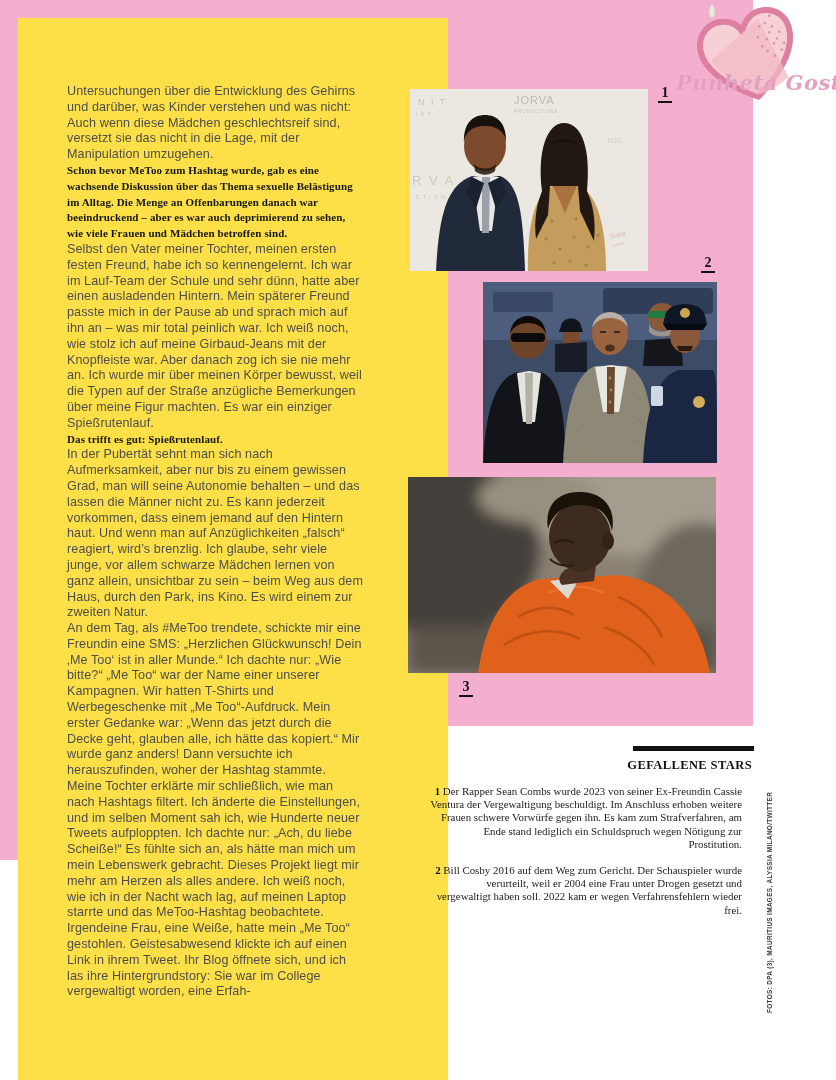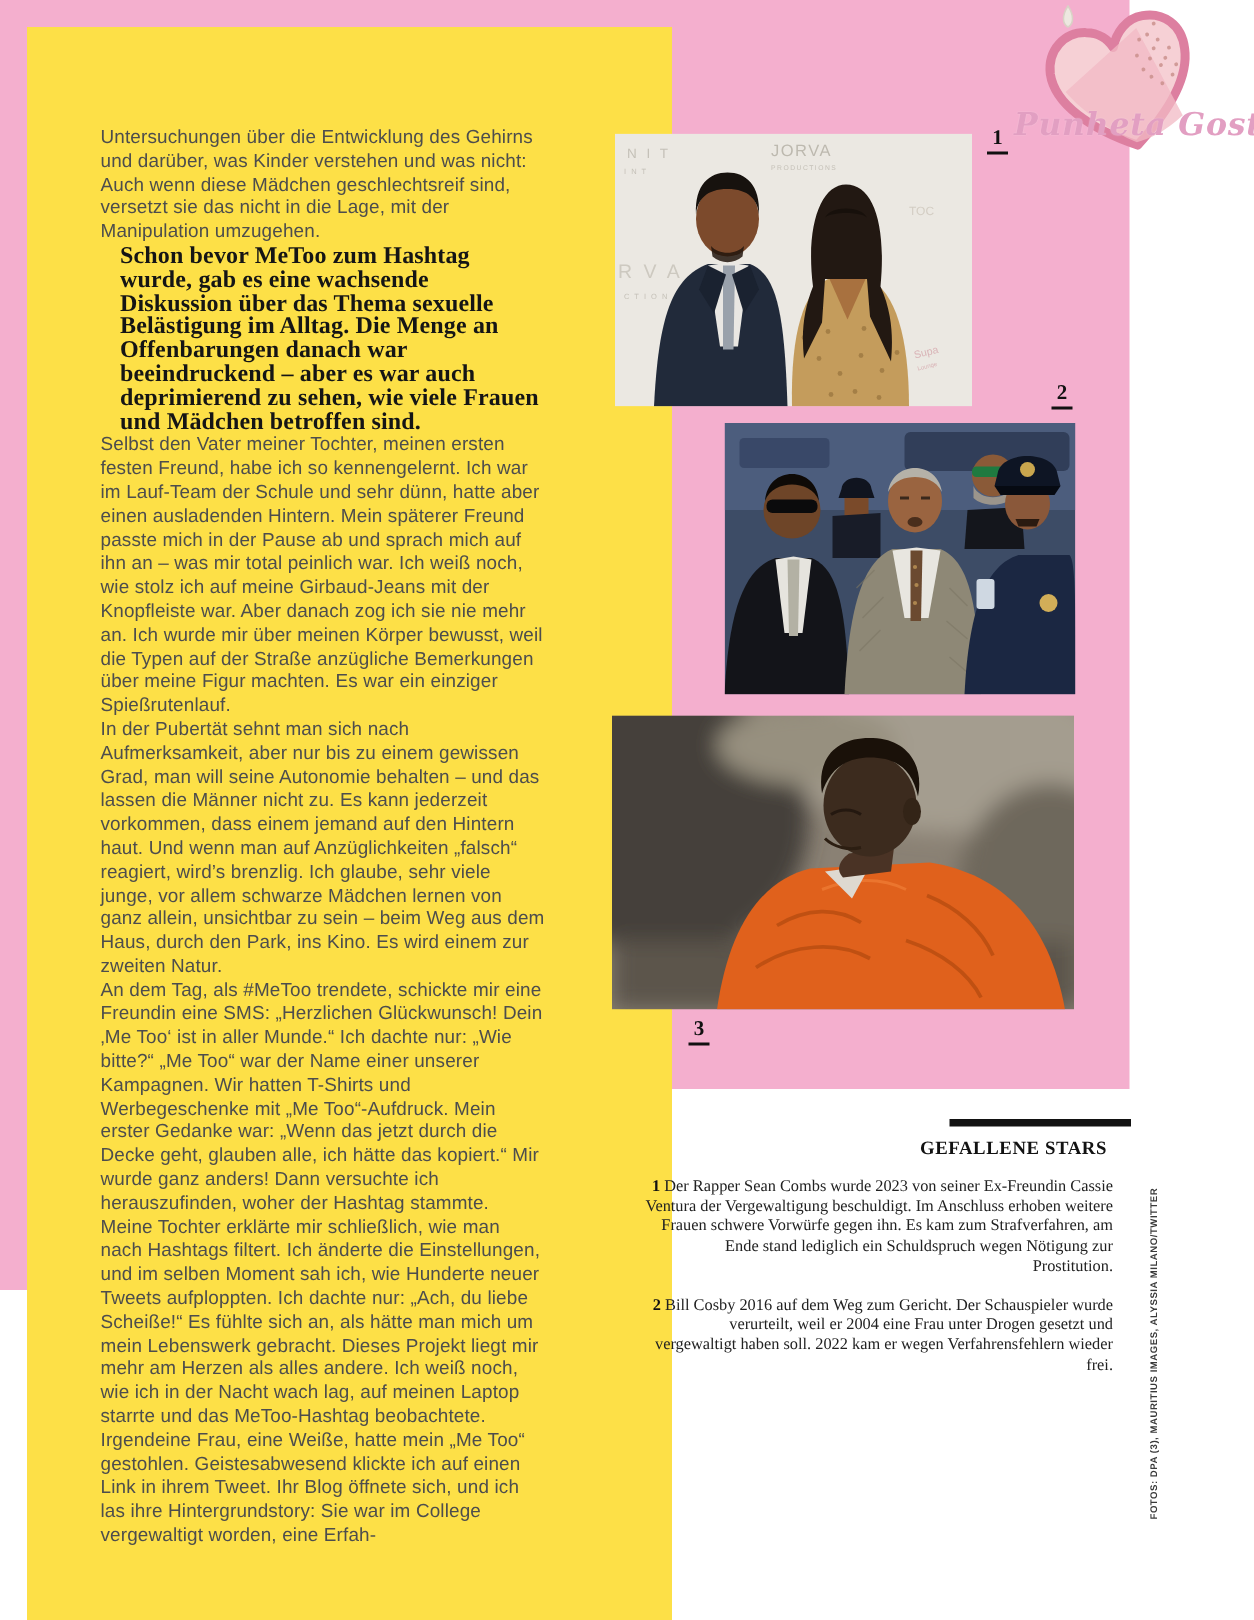--- a/index.html
+++ b/index.html
@@ -5,35 +5,35 @@
   html,body{margin:0;padding:0;background:#e9e9e9;}
   #page{position:relative;width:836px;height:1080px;background:#ffffff;overflow:hidden;
         font-family:"Liberation Sans",sans-serif;}
   .pink-panel{position:absolute;left:0;top:0;width:753px;height:726px;background:#f4afce;}
   .pink-strip{position:absolute;left:0;top:0;width:18px;height:860px;background:#f4afce;}
   .content-box{position:absolute;left:18px;top:18px;width:430px;height:1062px;background:#fde047;}
   .text-column{position:absolute;left:49px;top:66px;width:297px;}
   .para{margin:0;font-size:12.6px;line-height:15.8px;color:#4d4d4d;
         font-family:"Liberation Sans",sans-serif;letter-spacing:0.1px;}
   .para.question{font-family:"Liberation Serif",serif;font-weight:bold;color:#151515;
-        font-size:16px;margin-left:13px;}
+        font-size:11px;}
   .photo{position:absolute;overflow:hidden;}
   #photo-1{left:410px;top:89px;width:284px;height:182px;}
   #photo-2{left:483px;top:282px;width:234px;height:181px;}
   #photo-3{left:408px;top:477px;width:308px;height:196px;}
   .photo-number{position:absolute;font-family:"Liberation Serif",serif;font-weight:bold;
         font-size:14px;color:#111;border-bottom:2.5px solid #111;padding:0 2px 1px 2px;
         min-width:10px;text-align:center;line-height:15px;}
   #label-1{left:658px;top:85px;}
   #label-2{left:701px;top:255px;}
   #label-3{left:459px;top:679px;}
   .caption-block{position:absolute;left:418px;top:746px;width:336px;text-align:right;}
   .caption-bar{width:121px;height:4.5px;background:#121212;margin:0 0 7px auto;}
   .caption-title{font-family:"Liberation Serif",serif;font-weight:bold;font-size:12.5px;
-        letter-spacing:0.4px;color:#121212;margin:0 16px 3px 0;}
+        letter-spacing:0.4px;color:#121212;margin:0 2px 3px 0;}
   .cap-item{margin:12px;font-family:"Liberation Serif",serif;font-size:10.9px;
         line-height:13.4px;color:#222;}
   .cap-item b{font-weight:bold;color:#111;}
   .credit{position:absolute;left:766px;top:775px;height:238px;width:12px;
         writing-mode:vertical-rl;transform:rotate(180deg);
         font-size:6.4px;font-weight:bold;letter-spacing:0.35px;color:#3a3a3a;
         font-family:"Liberation Sans",sans-serif;white-space:nowrap;}
   .watermark-text{position:absolute;left:676px;top:70px;width:162px;
         font-family:"DejaVu Serif",serif;font-style:italic;font-weight:bold;
         font-size:21px;color:#e29fc2;white-space:nowrap;letter-spacing:0.5px;
@@ -45,20 +45,21 @@
 
 <div id="page">
 
   <div class="pink-panel"></div>
   <div class="pink-strip"></div>
   <div class="content-box">
     <div class="text-column">
         <p class="para answer">Untersuchungen über die Entwicklung des Gehirns und darüber, was Kinder verstehen und was nicht: Auch wenn diese Mädchen geschlechtsreif sind, versetzt sie das nicht in die Lage, mit der Manipulation umzugehen.</p>
         <p class="para question">Schon bevor MeToo zum Hashtag wurde, gab es eine wachsende Diskussion über das Thema sexuelle Belästigung im Alltag. Die Menge an Offenbarungen danach war beeindruckend – aber es war auch deprimierend zu sehen, wie viele Frauen und Mädchen betroffen sind.</p>
         <p class="para answer">Selbst den Vater meiner Tochter, meinen ersten festen Freund, habe ich so kennengelernt. Ich war im Lauf-Team der Schule und sehr dünn, hatte aber einen ausladenden Hintern. Mein späterer Freund passte mich in der Pause ab und sprach mich auf ihn an – was mir total peinlich war. Ich weiß noch, wie stolz ich auf meine Girbaud-Jeans mit der Knopfleiste war. Aber danach zog ich sie nie mehr an. Ich wurde mir über meinen Körper bewusst, weil die Typen auf der Straße anzügliche Bemerkungen über meine Figur machten. Es war ein einziger Spießrutenlauf.</p>
+        <p class="para question">Das trifft es gut: Spießrutenlauf.</p>
         <p class="para answer">In der Pubertät sehnt man sich nach Aufmerksamkeit, aber nur bis zu einem gewissen Grad, man will seine Autonomie behalten – und das lassen die Männer nicht zu. Es kann jederzeit vorkommen, dass einem jemand auf den Hintern haut. Und wenn man auf Anzüglichkeiten „falsch“ reagiert, wird’s brenzlig. Ich glaube, sehr viele junge, vor allem schwarze Mädchen lernen von ganz allein, unsichtbar zu sein – beim Weg aus dem Haus, durch den Park, ins Kino. Es wird einem zur zweiten Natur.</p>
         <p class="para answer">An dem Tag, als #MeToo trendete, schickte mir eine Freundin eine SMS: „Herzlichen Glückwunsch! Dein ‚Me Too‘ ist in aller Munde.“ Ich dachte nur: „Wie bitte?“ „Me Too“ war der Name einer unserer Kampagnen. Wir hatten T-Shirts und Werbegeschenke mit „Me Too“-Aufdruck. Mein erster Gedanke war: „Wenn das jetzt durch die Decke geht, glauben alle, ich hätte das kopiert.“ Mir wurde ganz anders! Dann versuchte ich herauszufinden, woher der Hashtag stammte. Meine Tochter erklärte mir schließlich, wie man nach Hashtags filtert. Ich änderte die Einstellungen, und im selben Moment sah ich, wie Hunderte neuer Tweets aufploppten. Ich dachte nur: „Ach, du liebe Scheiße!“ Es fühlte sich an, als hätte man mich um mein Lebenswerk gebracht. Dieses Projekt liegt mir mehr am Herzen als alles andere. Ich weiß noch, wie ich in der Nacht wach lag, auf meinen Laptop starrte und das MeToo-Hashtag beobachtete. Irgendeine Frau, eine Weiße, hatte mein „Me Too“ gestohlen. Geistesabwesend klickte ich auf einen Link in ihrem Tweet. Ihr Blog öffnete sich, und ich las ihre Hintergrundstory: Sie war im College vergewaltigt worden, eine Erfah-</p>
       </div>
   </div>
 
   <figure class="photo" id="photo-1" style="margin:0">
     <svg viewBox="0 0 238 182" width="238" height="182" xmlns="http://www.w3.org/2000/svg">
       <rect width="238" height="182" fill="#ebe8e2"></rect>
       <g fill="#c5c1b8" font-family="Liberation Sans, sans-serif">
         <text x="8" y="16" font-size="9" letter-spacing="2">N I T</text>

